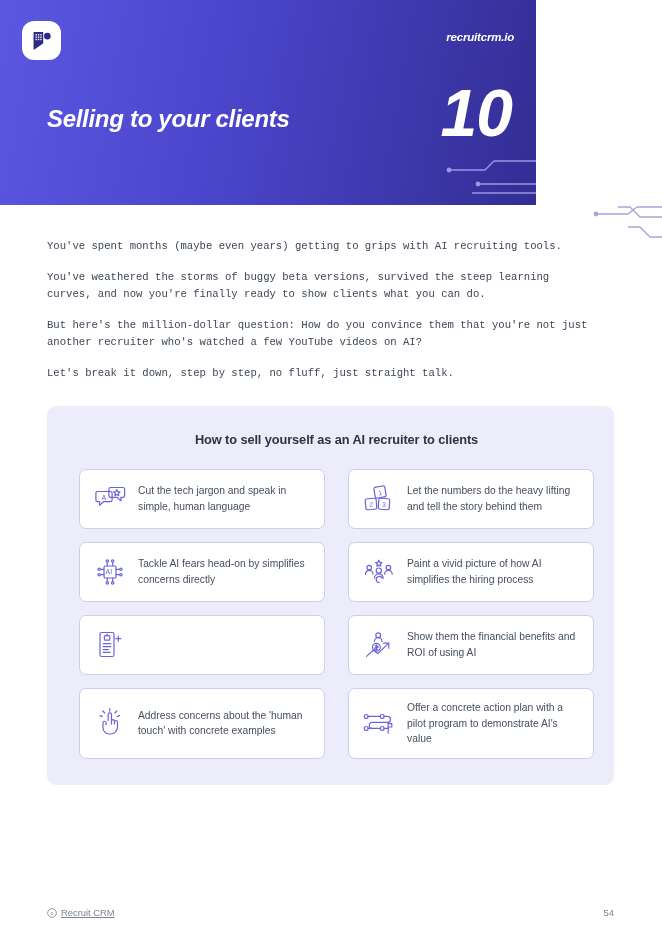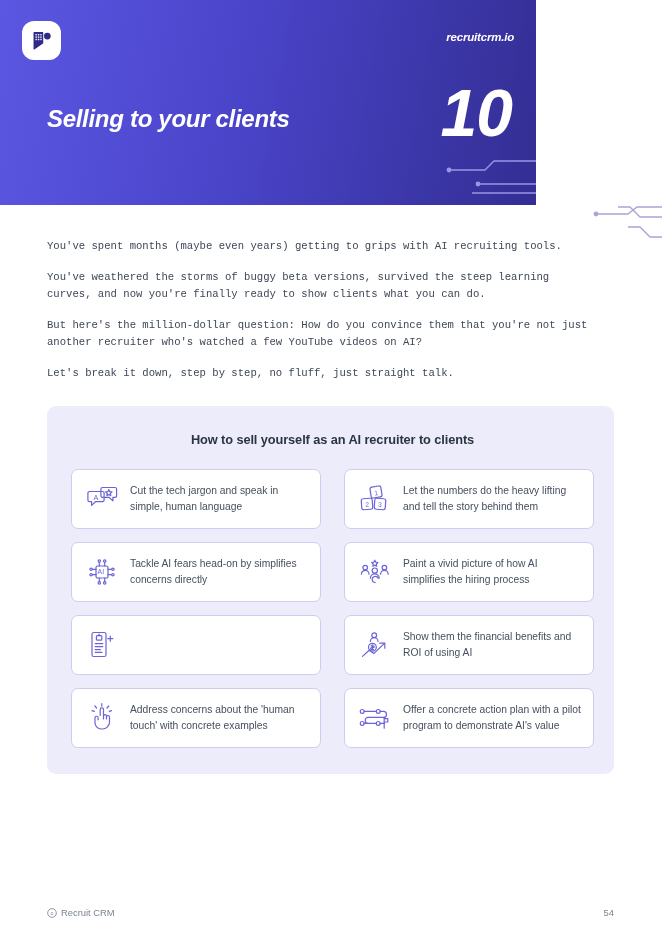--- a/index.html
+++ b/index.html
@@ -65,21 +65,21 @@
     max-width: 548px;
     font-family: Liberation Mono, monospace;
   }
   .para:last-child { margin-bottom: 0; }
 
   
   .panel {
     margin: 24px 48px 0 47px;
     background: #EDECFA;
     border-radius: 9px;
-    padding: 26px 20px 26px 24px;
+    padding: 26px 20px 26px 32px;
   }
   .panel-heading {
     text-align: center;
     color: #2B3445;
     font-size: 12.8px;
     font-weight: bold;
     letter-spacing: -0.1px;
     margin-bottom: 22px;
   }
   .card-grid {
@@ -112,21 +112,21 @@
 
   
   .footer {
     position: absolute; left: 0; bottom: 18px;
     width: 662px;
     padding: 0 48px 0 47px;
     display: flex; align-items: center; justify-content: space-between;
   }
   .footer-left {
     display: flex; align-items: center; gap: 4px;
-    color: #7A8392; font-size: 9.4px;
+    color: #7A8392; font-size: 9.4px; text-decoration: underline;
   }
   .footer-page { color: #7A8392; font-size: 9.4px; }
   .copy-icon { display: block; }
 </style>
 </head>
 <body>
 
 <div class="page">
 
   <div class="header">

